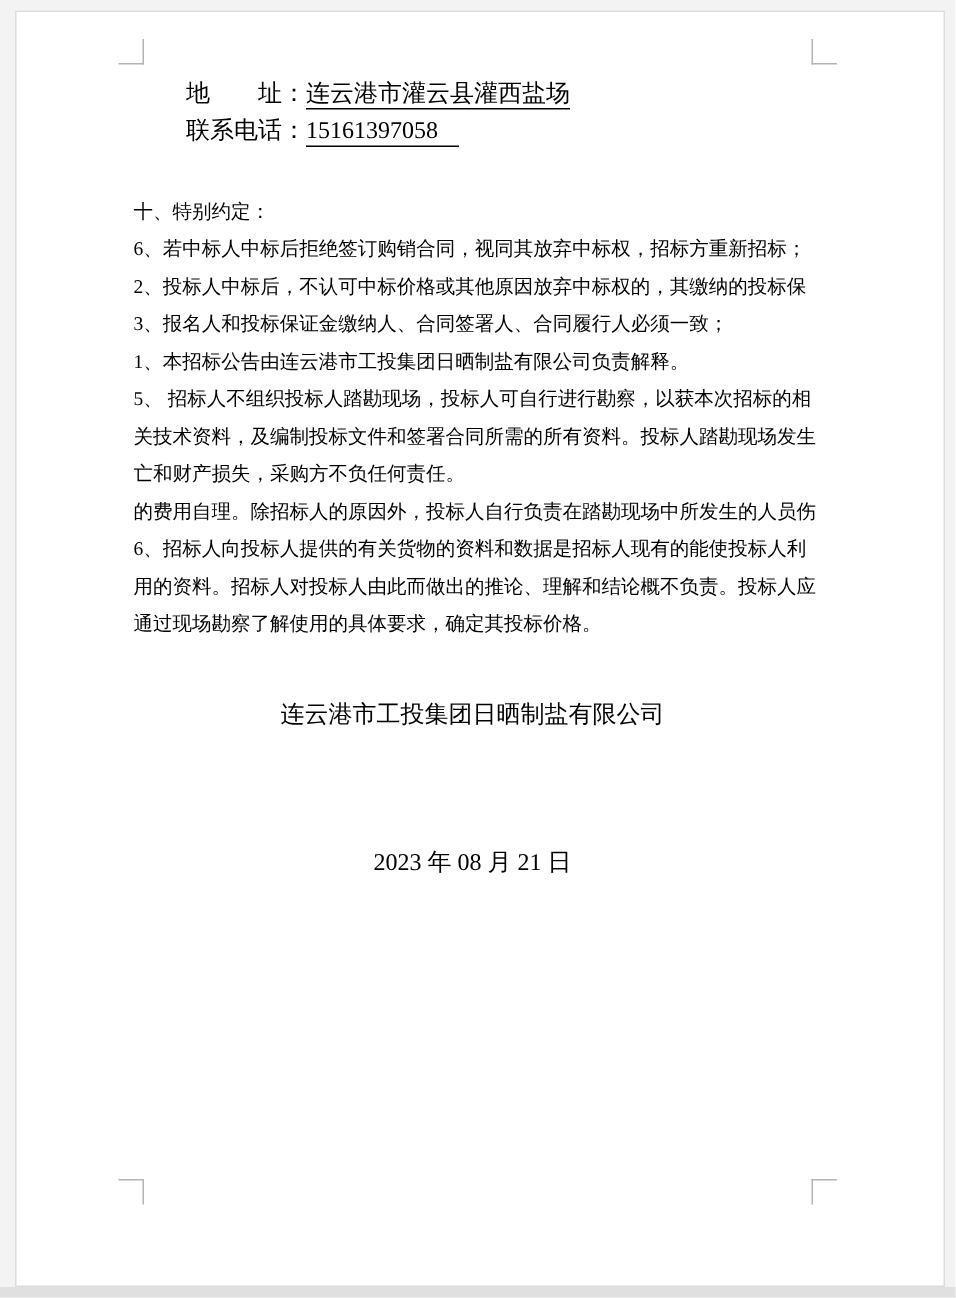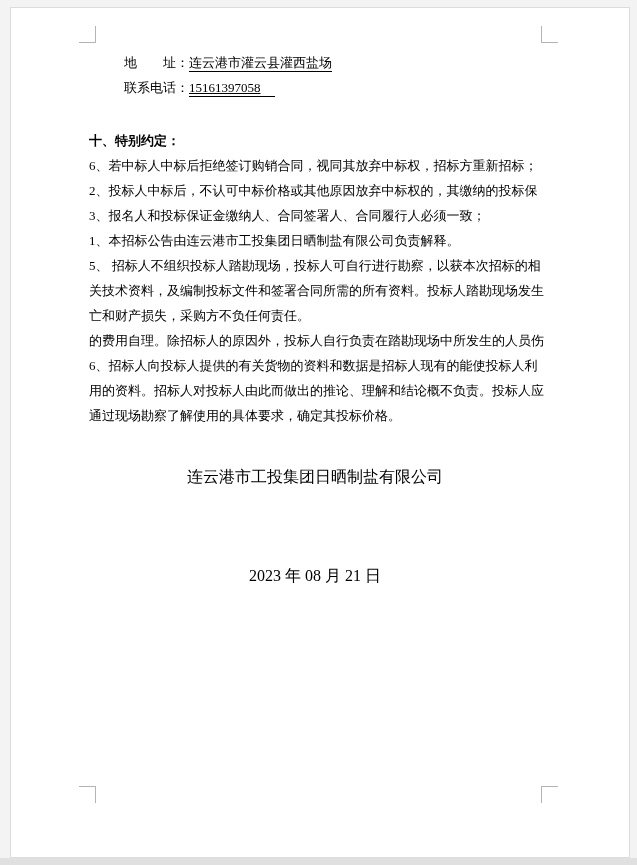--- a/index.html
+++ b/index.html
@@ -27,37 +27,37 @@
   
   .crop{position:absolute;width:16px;height:16px;}
   .crop.tl{left:68px;top:18px;border-right:1px solid #b4b4b4;border-bottom:1px solid #b4b4b4;}
   .crop.tr{left:530px;top:18px;border-left:1px solid #b4b4b4;border-bottom:1px solid #b4b4b4;}
   .crop.bl{left:68px;top:778px;border-right:1px solid #b4b4b4;border-top:1px solid #b4b4b4;}
   .crop.br{left:530px;top:778px;border-left:1px solid #b4b4b4;border-top:1px solid #b4b4b4;}
 
   .contact{
     position:absolute;
     left:113px;top:42px;
-    font-size:13px;line-height:25px;
+    font-size:16px;line-height:25px;
     color:#000;
     white-space:nowrap;
   }
   .contact .row{height:25px;}
   .u{border-bottom:1px solid #000;padding-bottom:1px;}
-  .u.phone{padding-right:14px;text-decoration:underline;}
+  .u.phone{padding-right:14px;}
 
   .bodytext{
     position:absolute;
     left:78px;top:120px;
     width:456px;
     font-size:13px;line-height:25px;
     color:#000;
   }
   .bodytext .line{height:25px;white-space:nowrap;}
-  .section-title{font-weight:bold;height:25px;}
+  .section-title{font-weight:normal;height:25px;}
 
   .sig{
     position:absolute;
     left:78px;
     width:452px;
     text-align:center;
     font-size:16px;line-height:15px;
     color:#000;
   }
   .sig.company{top:461px;}

